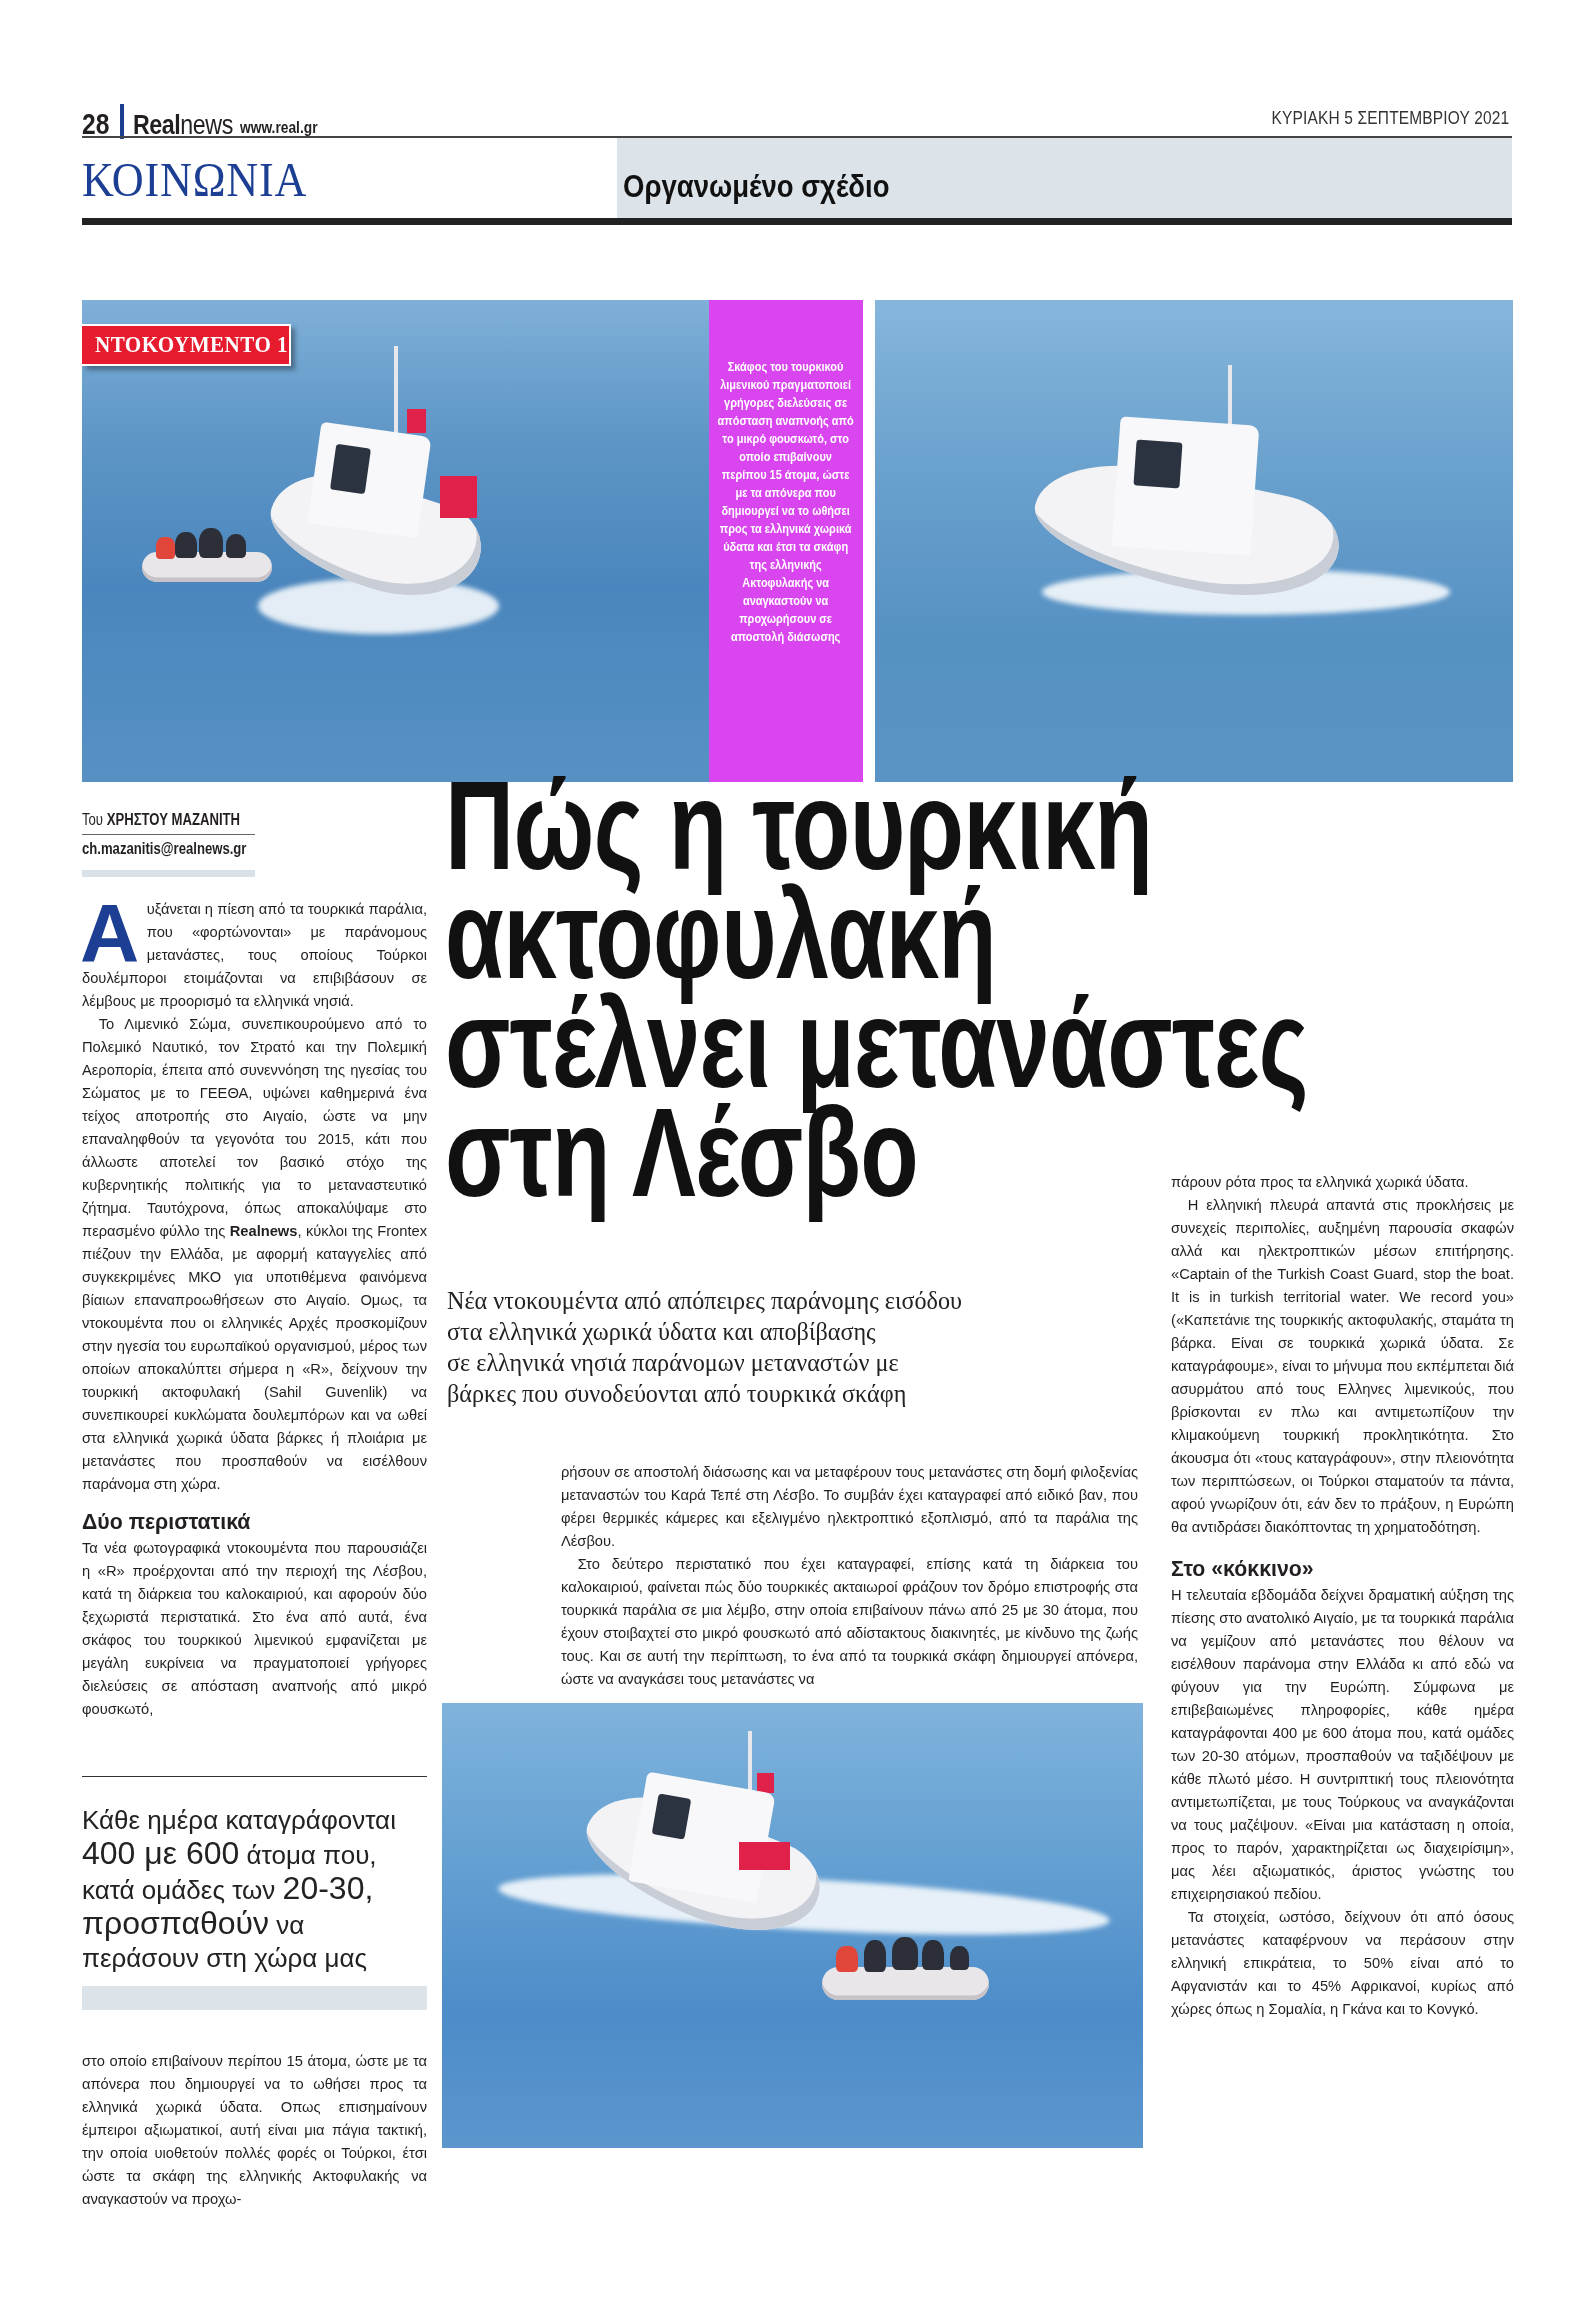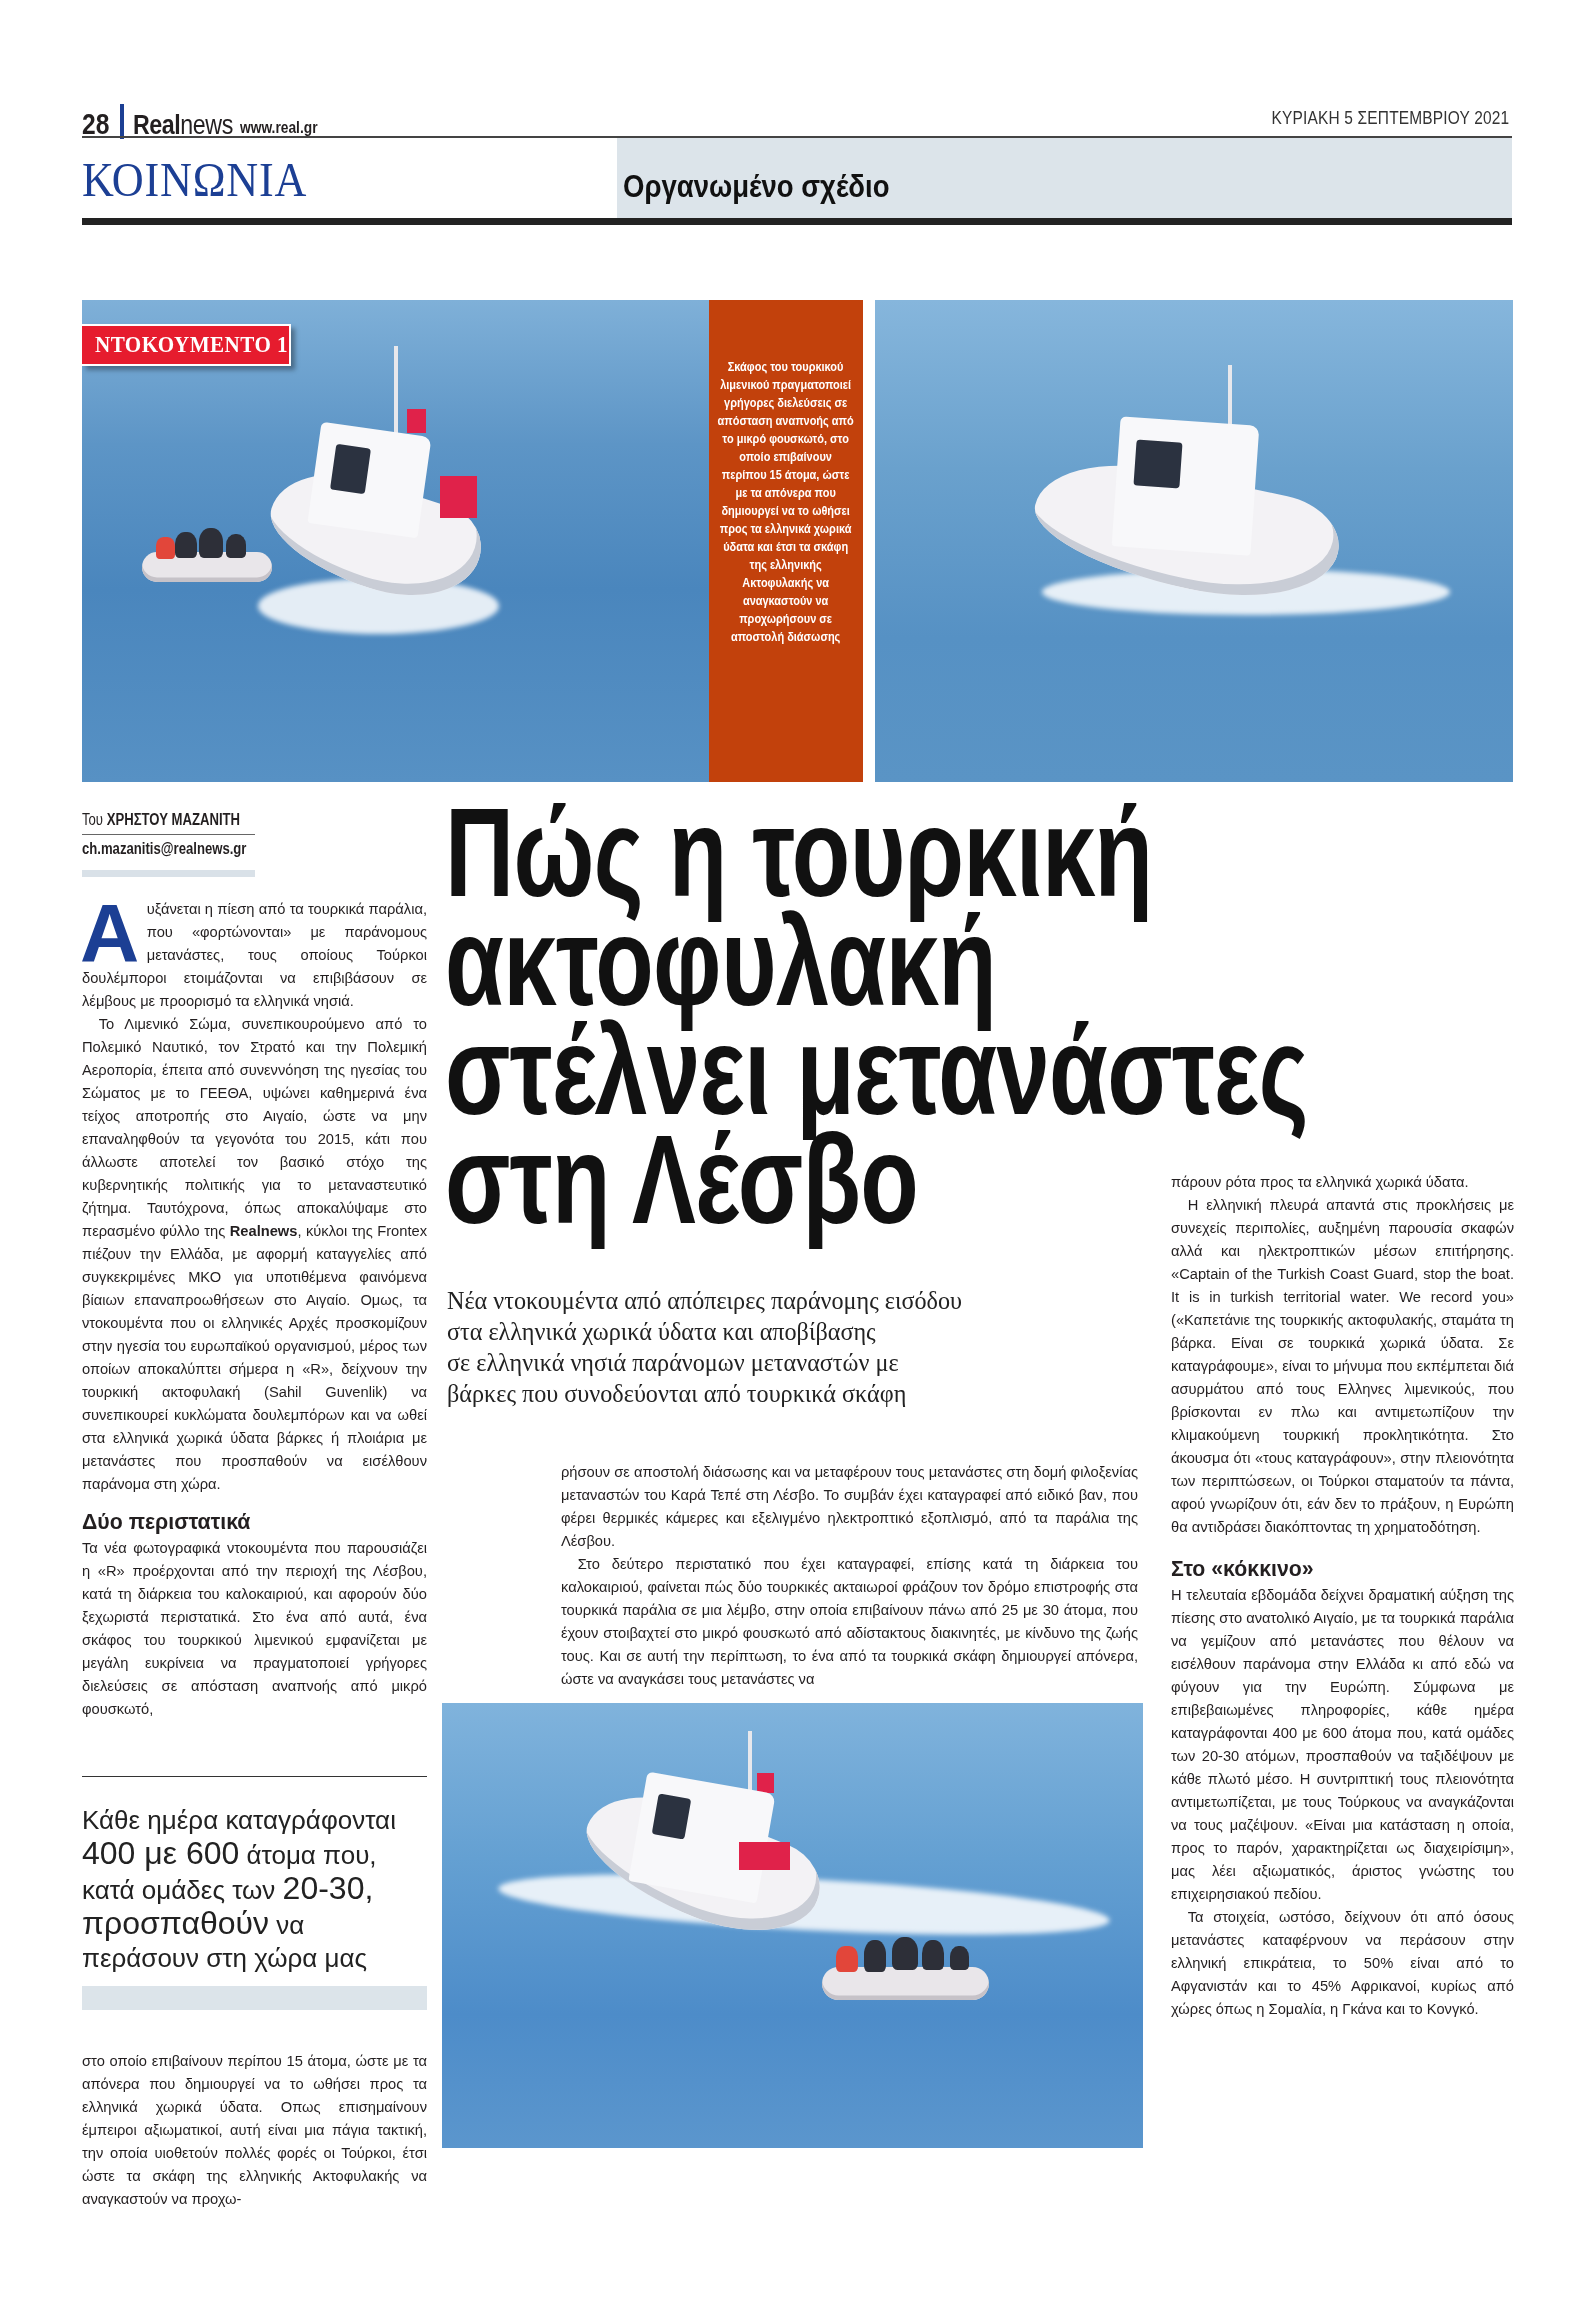--- a/index.html
+++ b/index.html
@@ -20,21 +20,21 @@
   .section-box { position: absolute; left: 617px; top: 138px; width: 895px; height: 80px; background: #dce4ea; }
   .section-name { position: absolute; left: 82px; top: 156px; font-family: "Liberation Serif", serif; font-size: 48px; color: #1c3f94; letter-spacing: 0.9px; line-height: 1; transform: scaleX(0.92); transform-origin: left top; }
   .kicker { position: absolute; left: 623px; top: 170px; font-family: "Liberation Sans", sans-serif; font-weight: bold; font-size: 32px; line-height: 1; transform: scaleX(0.86); transform-origin: left top; color: #111; }
   .rule-thick { position: absolute; left: 82px; top: 218px; width: 1430px; height: 6.5px; background: #222; }
 
   
   .photo-top { position: absolute; left: 82px; top: 300px; width: 1431px; height: 482px; overflow: hidden; }
   .photo-left, .photo-right { position: absolute; top: 0; height: 100%; }
   .photo-left { left: 0; width: 627px; background: linear-gradient(180deg, #7fb0d8 0%, #5d95c6 30%, #4a86bd 60%, #5791c4 100%); }
   .photo-right { left: 793px; width: 638px; background: linear-gradient(180deg, #86b6dc 0%, #6aa1cd 35%, #5691c4 70%, #5a94c5 100%); }
-  .caption-strip { position: absolute; left: 627px; top: 0; width: 154px; height: 100%; background: #c2410c; color: #fff; text-align: center; padding: 58px 9.3px 0; font-weight: bold; font-size: 13.4px; line-height: 18px; }
+  .caption-strip { position: absolute; left: 627px; top: 0; width: 154px; height: 100%; background: #d946ef; color: #fff; text-align: center; padding: 58px 9.3px 0; font-weight: bold; font-size: 13.4px; line-height: 18px; }
   .caption-strip span { display: inline-block; transform: scaleX(0.82); transform-origin: center top; width: 125%; margin-left: -12.5%; }
 
   .doc-badge { position: absolute; left: 0; top: 24px; width: 209px; height: 42px; background: #e61c2e; border: 2.8px solid #fff; border-left: none; box-shadow: 3.7px 3.7px 4.6px rgba(0,0,0,0.35); color: #fff; font-family: "Liberation Serif", serif; font-weight: bold; font-size: 24px; line-height: 37px; padding-left: 13px; white-space: nowrap; }
   .doc-badge span { display: inline-block; transform: scaleX(0.88); transform-origin: left center; letter-spacing: 0.5px; }
 
   
   .boat { position: absolute; }
   .hull { position: absolute; background: #f3f2f5; border-radius: 40% 20% 45% 55% / 55% 40% 60% 45%; box-shadow: inset -7.4px -9.3px 0 #c9cdd6; }
   .cabin { position: absolute; background: #f8f8fa; border-radius: 5.6px 9.3px 3.7px 3.7px; }
   .window { position: absolute; background: #2b3240; border-radius: 3.7px; }
@@ -66,21 +66,21 @@
   .dropcap { float: left; font-family: "Liberation Serif", serif; font-weight: bold; font-size: 82px; line-height: 61px; color: #1c3f94; margin: 3.7px 7.4px 0 -1.9px; font-family: "Liberation Sans", sans-serif; }
   .subhead { font-weight: bold; font-size: 21.3px; line-height: 26px; margin: 13px 0 1.9px; text-align: left; }
   .subhead-right { margin-top: 16.7px; }
 
   
   .pullquote { position: absolute; left: 82px; top: 1776px; width: 345px; border-top: 1.4px solid #333; padding-top: 27px; font-size: 26px; line-height: 33px; color: #222; }
   .pullquote .big { font-size: 32px; }
   .pullquote-band { position: absolute; left: 82px; top: 1986px; width: 345px; height: 24px; background: #dce4ea; }
 
   
-  .headline { position: absolute; left: 445px; top: 798px; width: 1113px; font-family: "Liberation Sans", sans-serif; font-weight: bold; font-size: 126px; line-height: 109px; color: #111; letter-spacing: -0.9px; }
+  .headline { position: absolute; left: 445px; top: 771px; width: 1113px; font-family: "Liberation Sans", sans-serif; font-weight: bold; font-size: 126px; line-height: 109px; color: #111; letter-spacing: -0.9px; }
   .headline span { display: block; transform: scaleX(0.76); transform-origin: left top; white-space: nowrap; }
 
   .deck { position: absolute; left: 447px; top: 1285px; width: 686px; font-family: "Liberation Serif", serif; font-size: 26px; line-height: 31px; color: #222; }
   .deck span { display: block; white-space: nowrap; transform: scaleX(0.93); transform-origin: left top; }
 
   
   .photo-bottom { position: absolute; left: 442px; top: 1703px; width: 701px; height: 445px; overflow: hidden; background: linear-gradient(180deg, #80b3dc 0%, #64a0d2 35%, #4d8cc9 70%, #5b96cd 100%); }
 </style>
 </head>
 <body>

